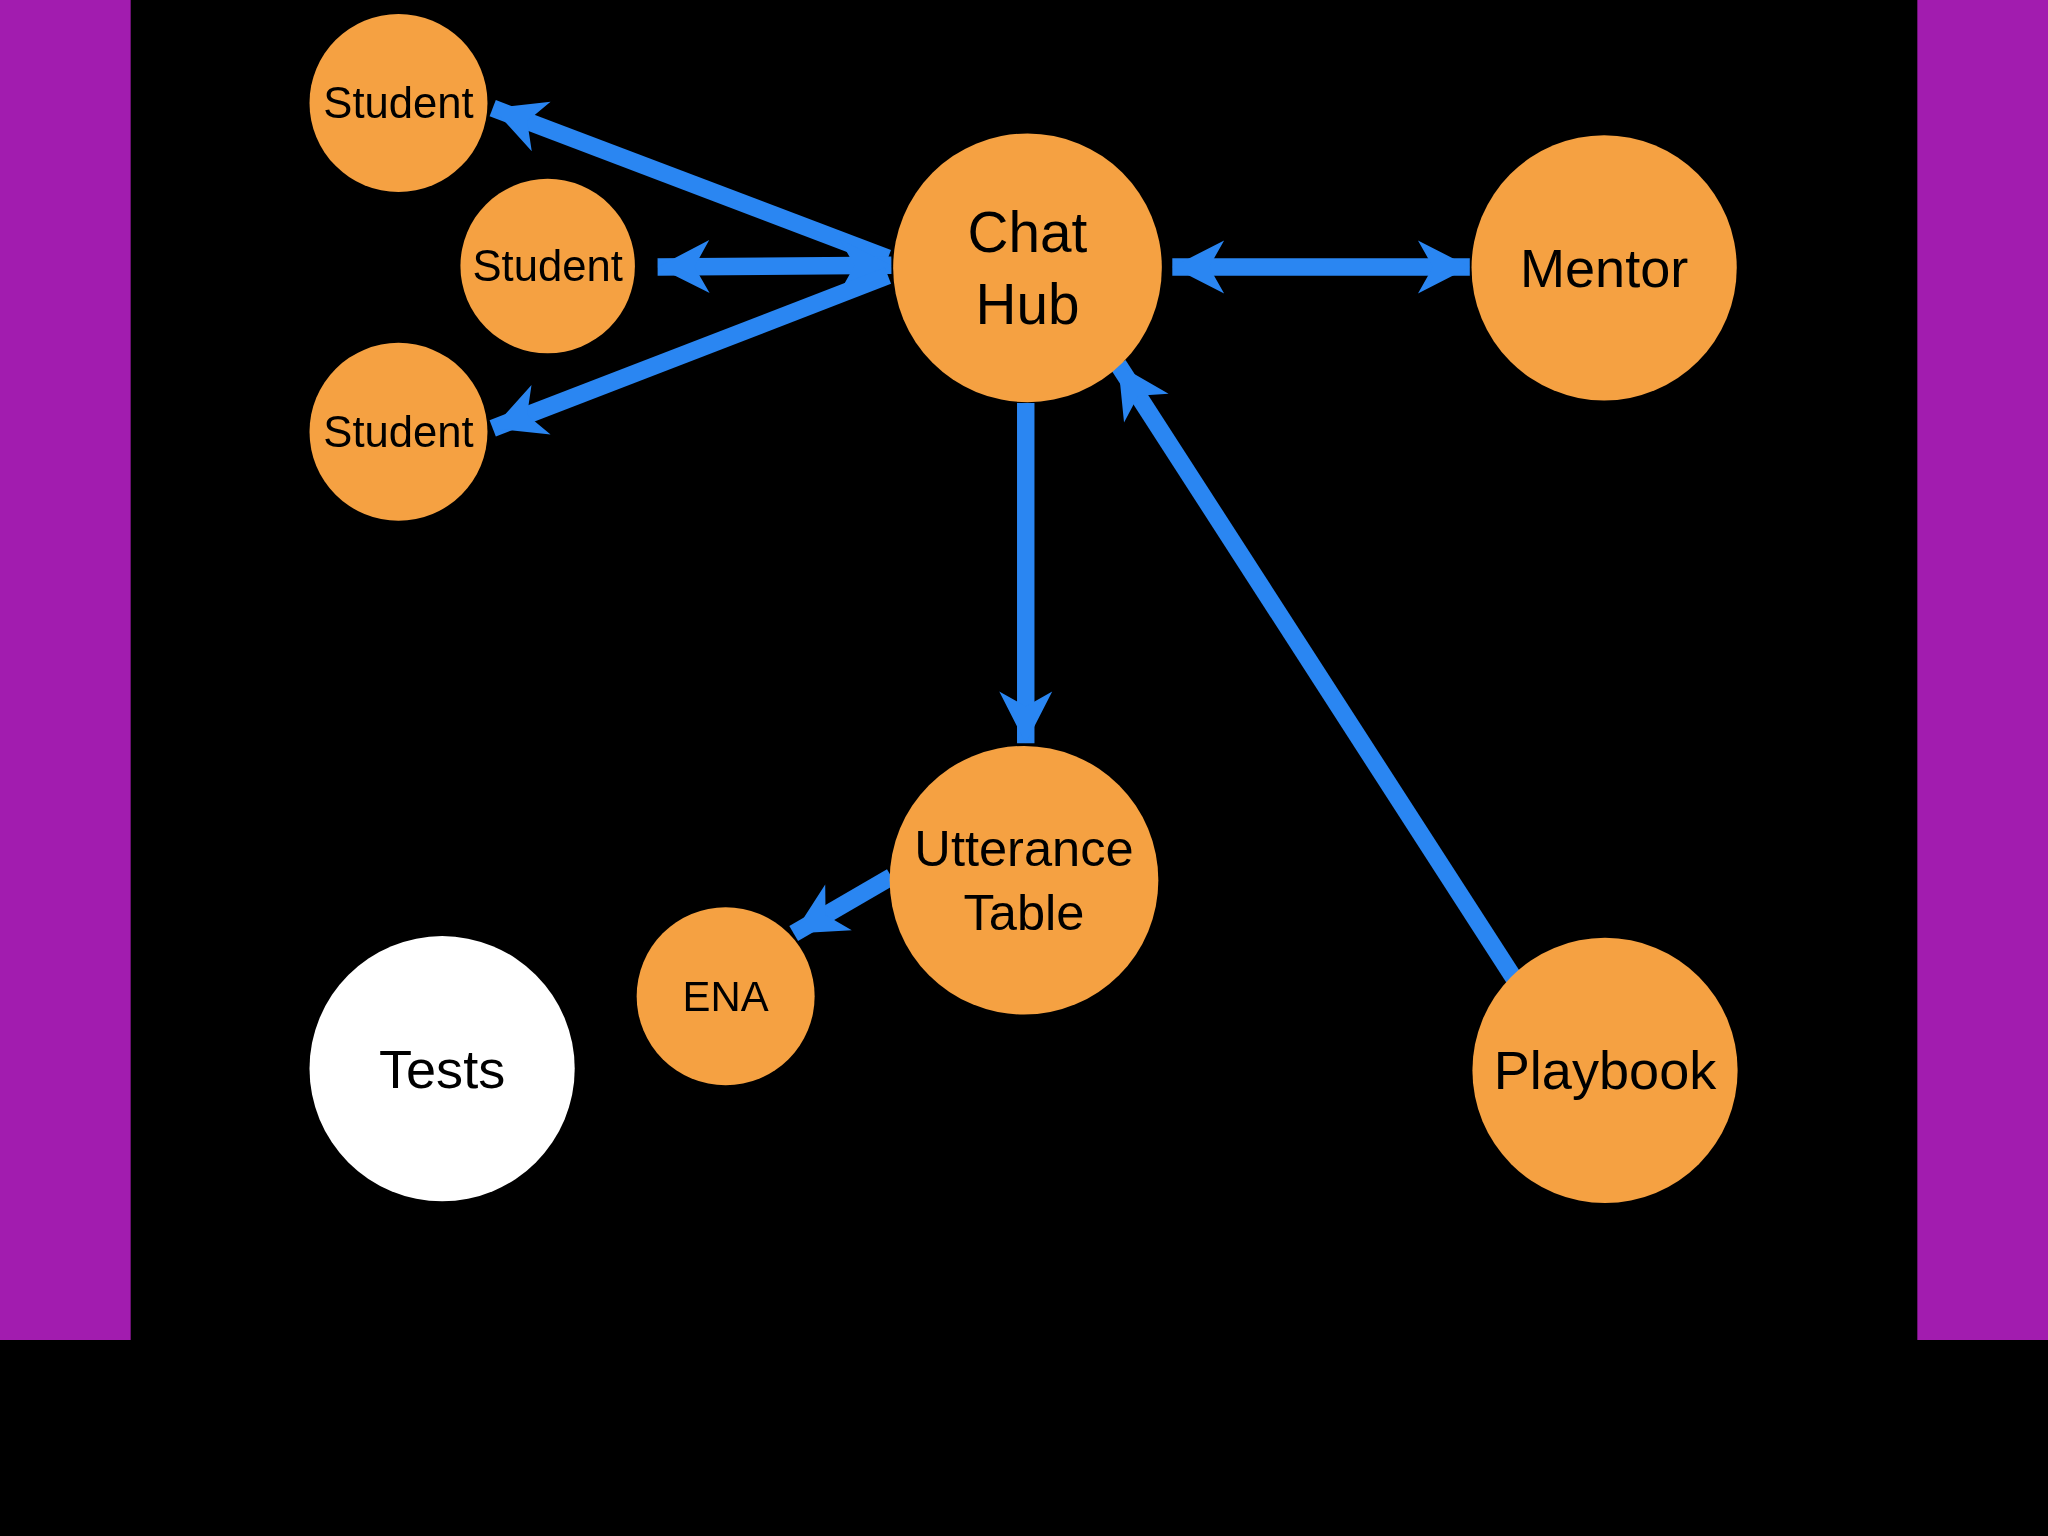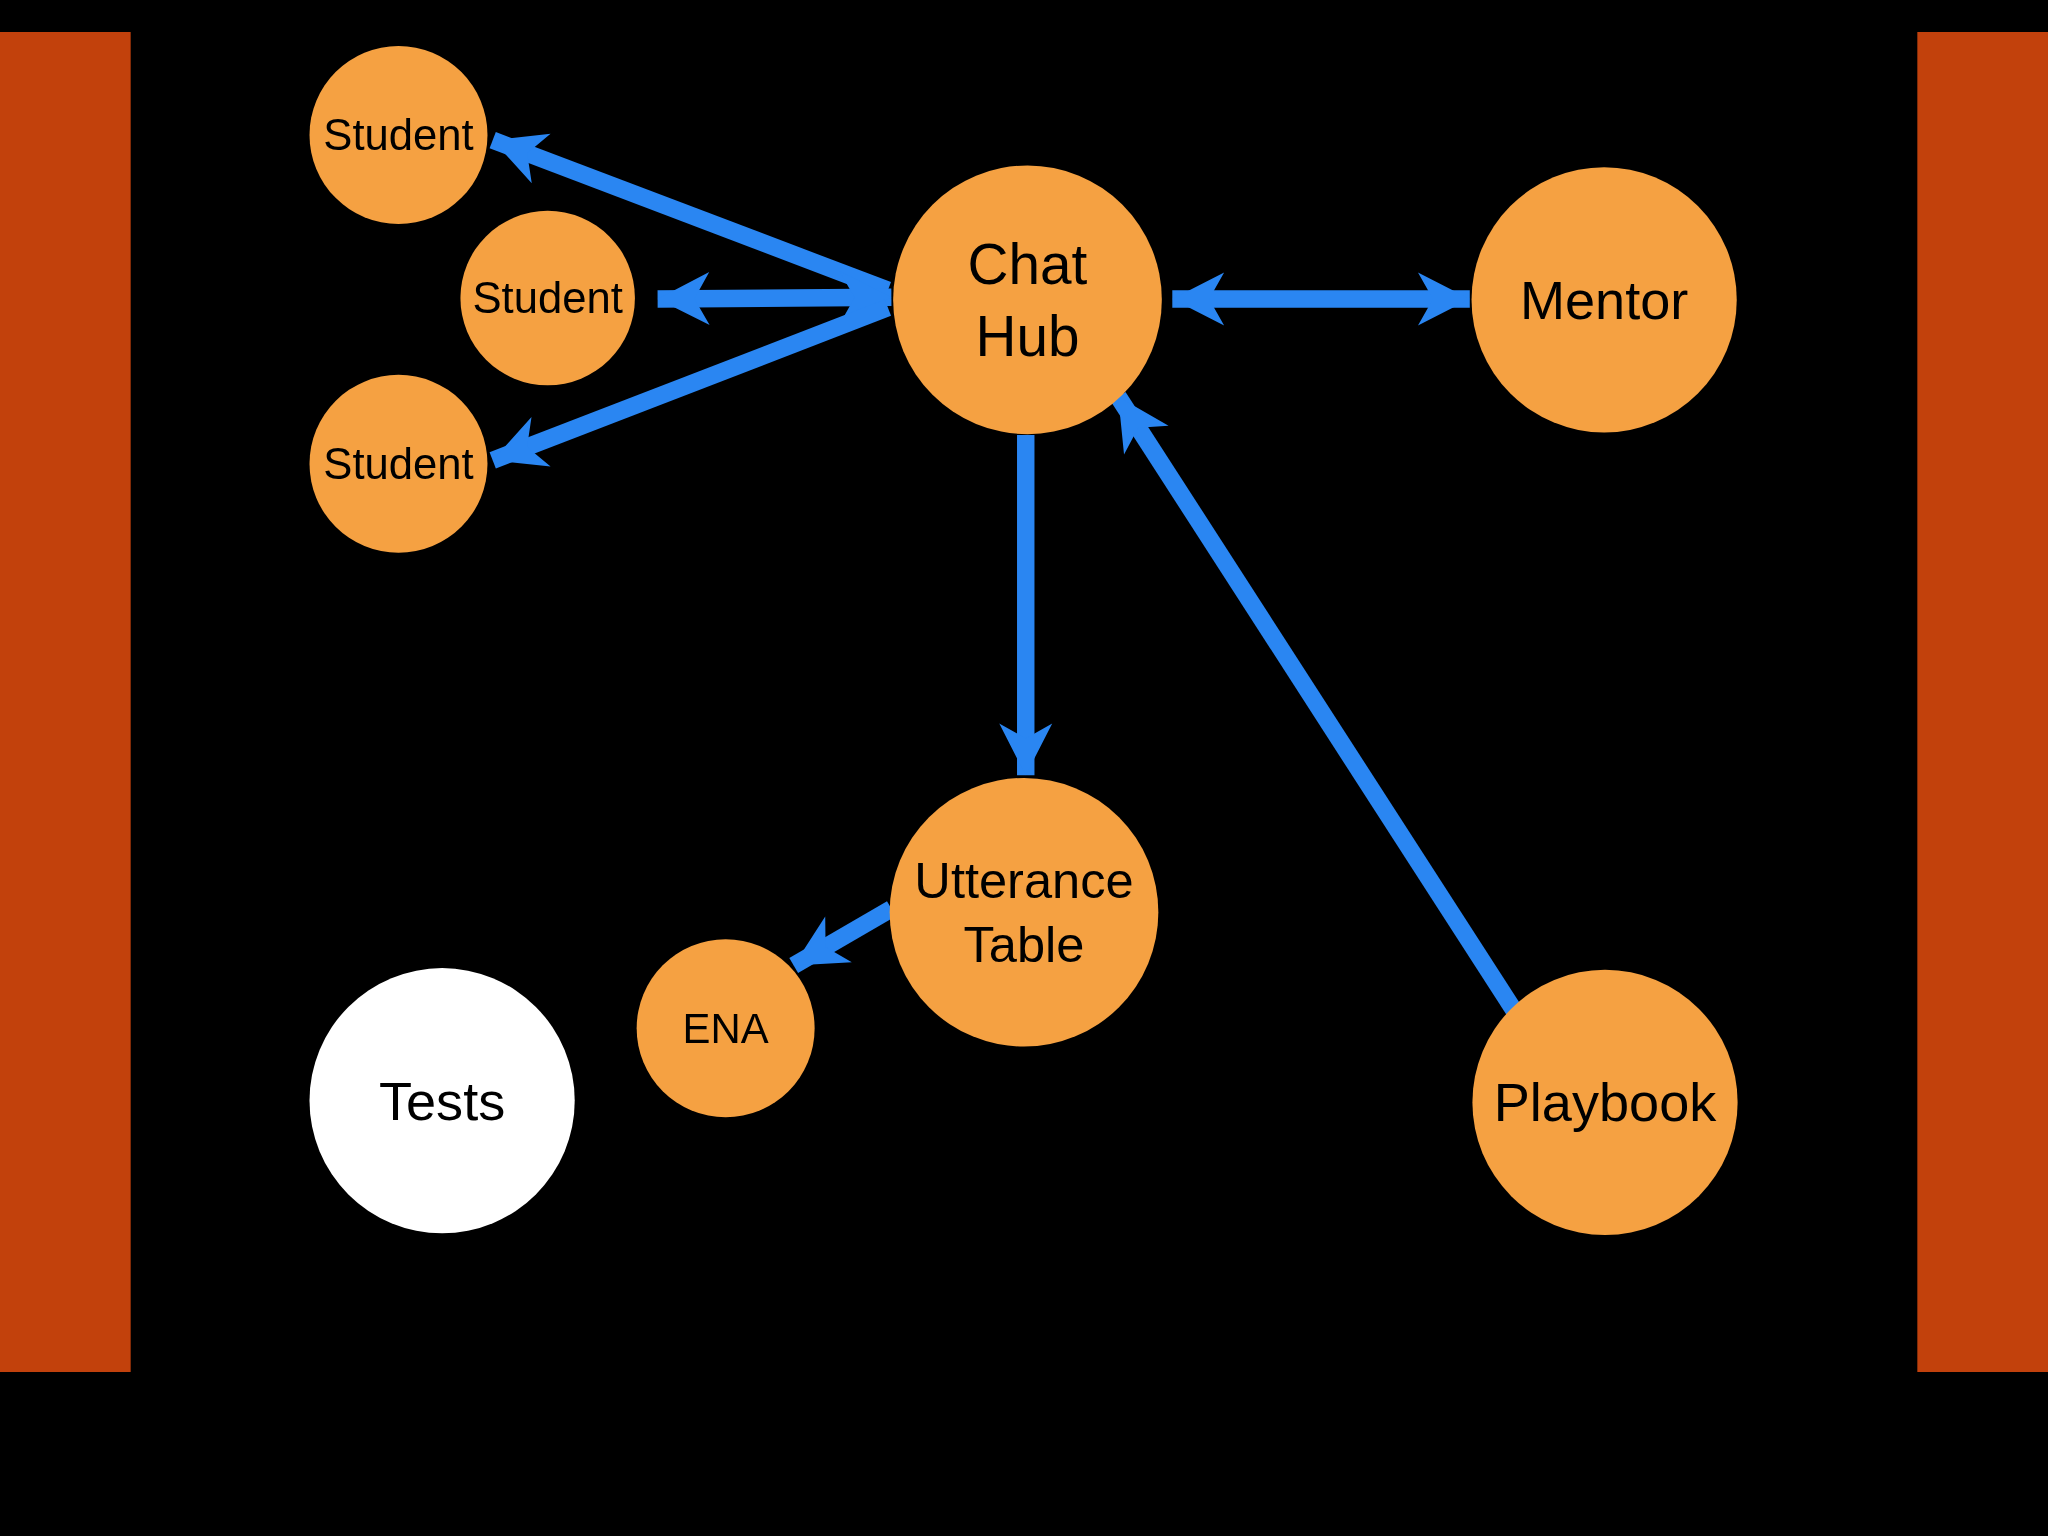--- a/index.html
+++ b/index.html
@@ -4,23 +4,22 @@
 <style>
   html, body {
     margin: 0;
     padding: 0;
     background: #000000;
   }
   .stage {
     width: 2048px;
     height: 1340px;
     position: relative;
-    background: #c2410c;
+    background: #a21caf;
     overflow: hidden;
-    margin-top: 32px;
   }
   svg.diagram {
     display: block;
     width: 100%;
     height: 100%;
     font-family: "Liberation Sans", sans-serif;
   }
   svg.diagram text {
     text-anchor: middle;
     dominant-baseline: central;

